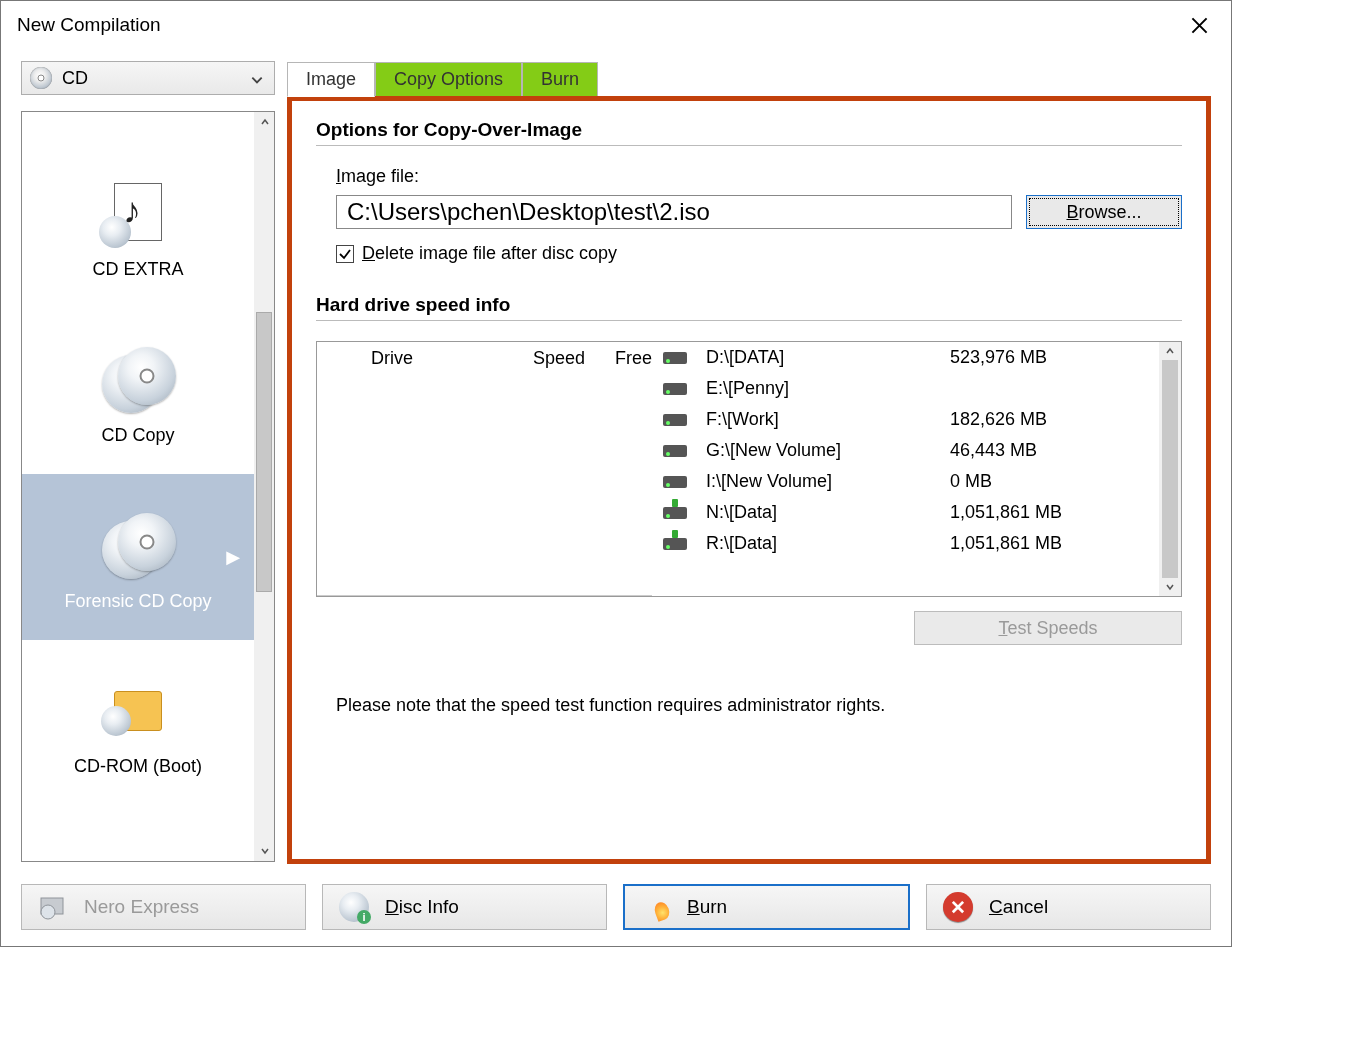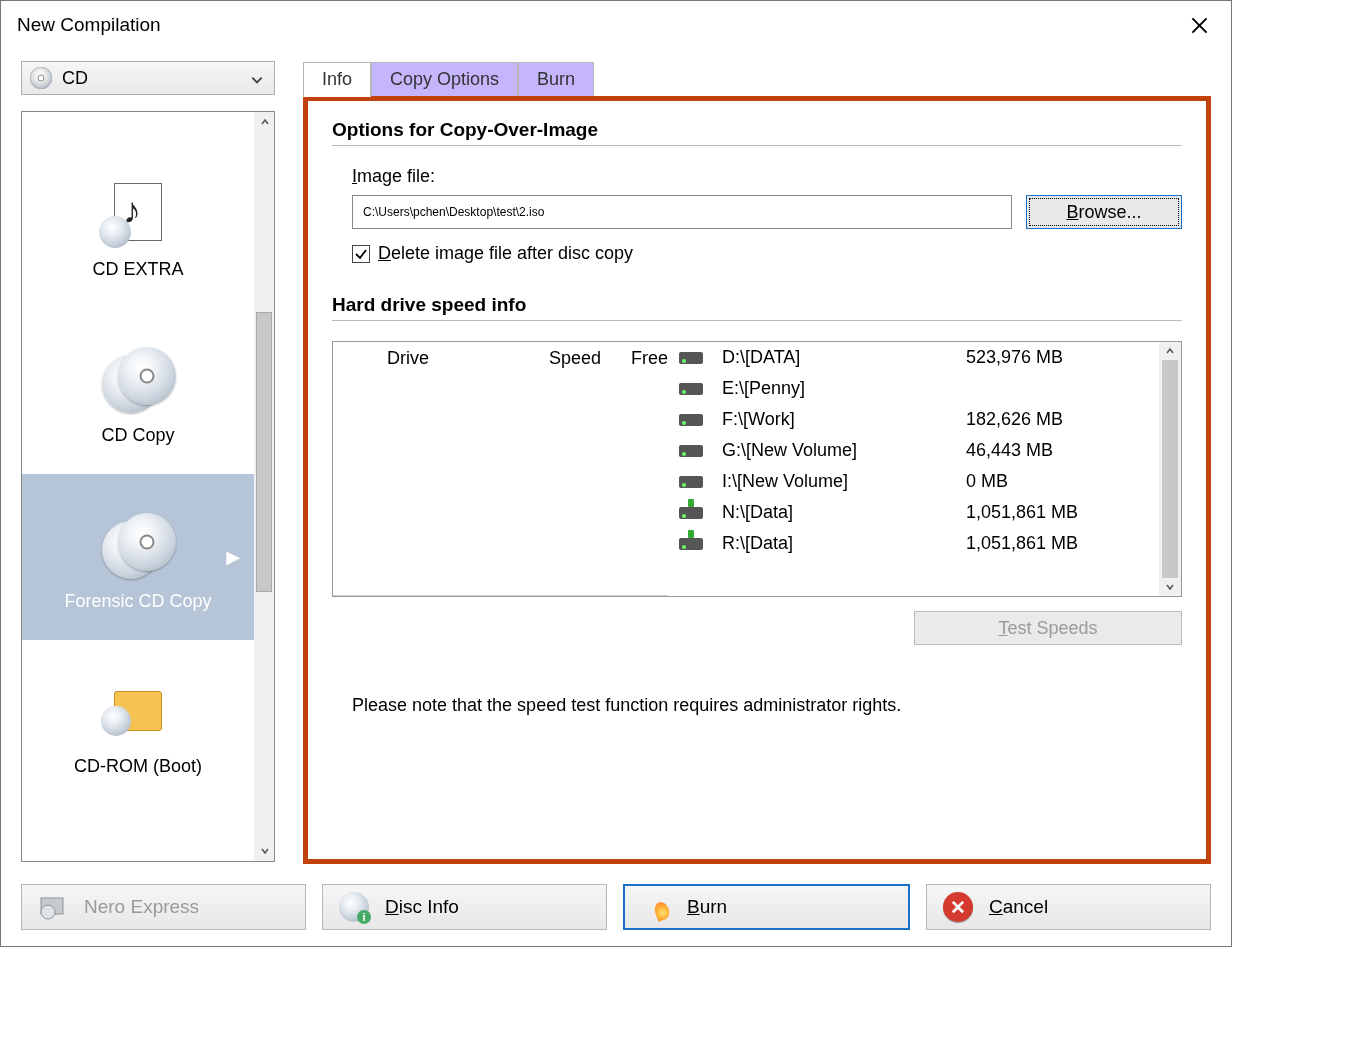--- a/index.html
+++ b/index.html
@@ -11,21 +11,21 @@
   .titlebar {
     height: 48px; display: flex; align-items: center; padding: 0 16px;
     font-size: 19px; color: #000;
   }
   .title-close {
     position: absolute; right: 12px; top: 6px; width: 40px; height: 36px;
     display: flex; align-items: center; justify-content: center; cursor: pointer;
   }
   .title-close svg { width: 17px; height: 17px; }
   .body-area {
-    flex: 1; display: flex; padding: 0 0 0 0; gap: 16px; overflow: hidden;
+    flex: 1; display: flex; padding: 0 0 0 0; gap: 0; overflow: hidden;
   }
   .left-col {
     width: 280px; display: flex; flex-direction: column; padding: 12px 6px 12px 20px;
   }
   .disc-combo {
     height: 34px; border: 1px solid #adadad; background: linear-gradient(#f6f6f6,#e9e9e9);
     display: flex; align-items: center; padding: 0 8px; font-size: 18px; position: relative;
   }
   .disc-combo .chev { position: absolute; right: 10px; top: 9px; }
   .type-list {
@@ -48,35 +48,35 @@
     border-left: 1px solid transparent;
   }
   .type-scroll .arrowbtn { height: 20px; display:flex; align-items:center; justify-content:center; width:100%; color:#555;}
   .type-scroll .thumb { position: absolute; width: 16px; background:#c8c8c8; border:1px solid #aaa; right:2px; }
   .right-col {
     flex: 1; padding: 10px 20px 10px 6px; display: flex; flex-direction: column;
   }
   .tabs-row { display: flex; align-items: flex-end; height: 38px; }
   .tab {
     padding: 6px 18px 6px 18px; font-size: 18px; color: #333; border: 1px solid #b6b6b6;
-    background: #c4b5fd; border-bottom: 1px solid #b6b6b6; cursor: pointer; margin-right: 0;
+    background: #84cc16; border-bottom: 1px solid #b6b6b6; cursor: pointer; margin-right: 0;
   }
   .tab.active {
     background: #fff; border-bottom: 1px solid #fff; position: relative; z-index: 2;
   }
   .tab-pane {
     flex: 1; border: 5px solid #c2410c; margin-top: -1px; background: #fff;
     padding: 16px 24px 12px 24px; overflow: hidden;
   }
   .section-title { font-weight: 700; font-size: 19px; margin: 2px 0 4px 0; }
   .hr { border-top: 1px solid #bbb; margin: 4px 0 20px 0; }
   .field-label { font-size: 18px; margin: 0 0 8px 20px; }
   .path-row { display: flex; gap: 14px; align-items: center; margin: 0 0 14px 20px; }
   .path-input {
-    flex: 1; height: 34px; border: 1px solid #888; background: #fff; font-size: 12px;
+    flex: 1; height: 34px; border: 1px solid #888; background: #fff; font-size: 24px;
     padding: 2px 10px;
   }
   .browse-btn {
     width: 156px; height: 34px; border: 1px solid #1a6fc9; background: #e9e9e9;
     font-size: 18px; outline: 1px dotted #000; outline-offset: -4px; cursor:pointer;
   }
   .chk-row { display: flex; align-items: center; gap: 8px; margin-left: 20px; font-size: 18px; }
   .chk-box { width: 18px; height: 18px; border: 1px solid #444; display:flex; align-items:center; justify-content:center;}
   .drive-table {
     border: 1px solid #999; margin-top: 2px; height: 256px; display:flex;
@@ -217,21 +217,21 @@
                 <path d="M2 3 L5 7 L8 3" stroke="#555" stroke-width="1.5" fill="none"></path>
               </svg>
             </div>
         </div>
       </div>
     </div>
 
     <div class="right-col">
 
       <div class="tabs-row" id="tabs-row">
-          <div class="tab active">Info</div>
+          <div class="tab active">Image</div>
           <div class="tab">Copy Options</div>
           <div class="tab">Burn</div>
         </div>
 
       <div class="tab-pane">
         <div class="section-title">Options for Copy-Over-Image</div>
         <div class="hr"></div>
 
         <div class="field-label"><span class="accel">I</span><span>mage file:</span></div>
 

